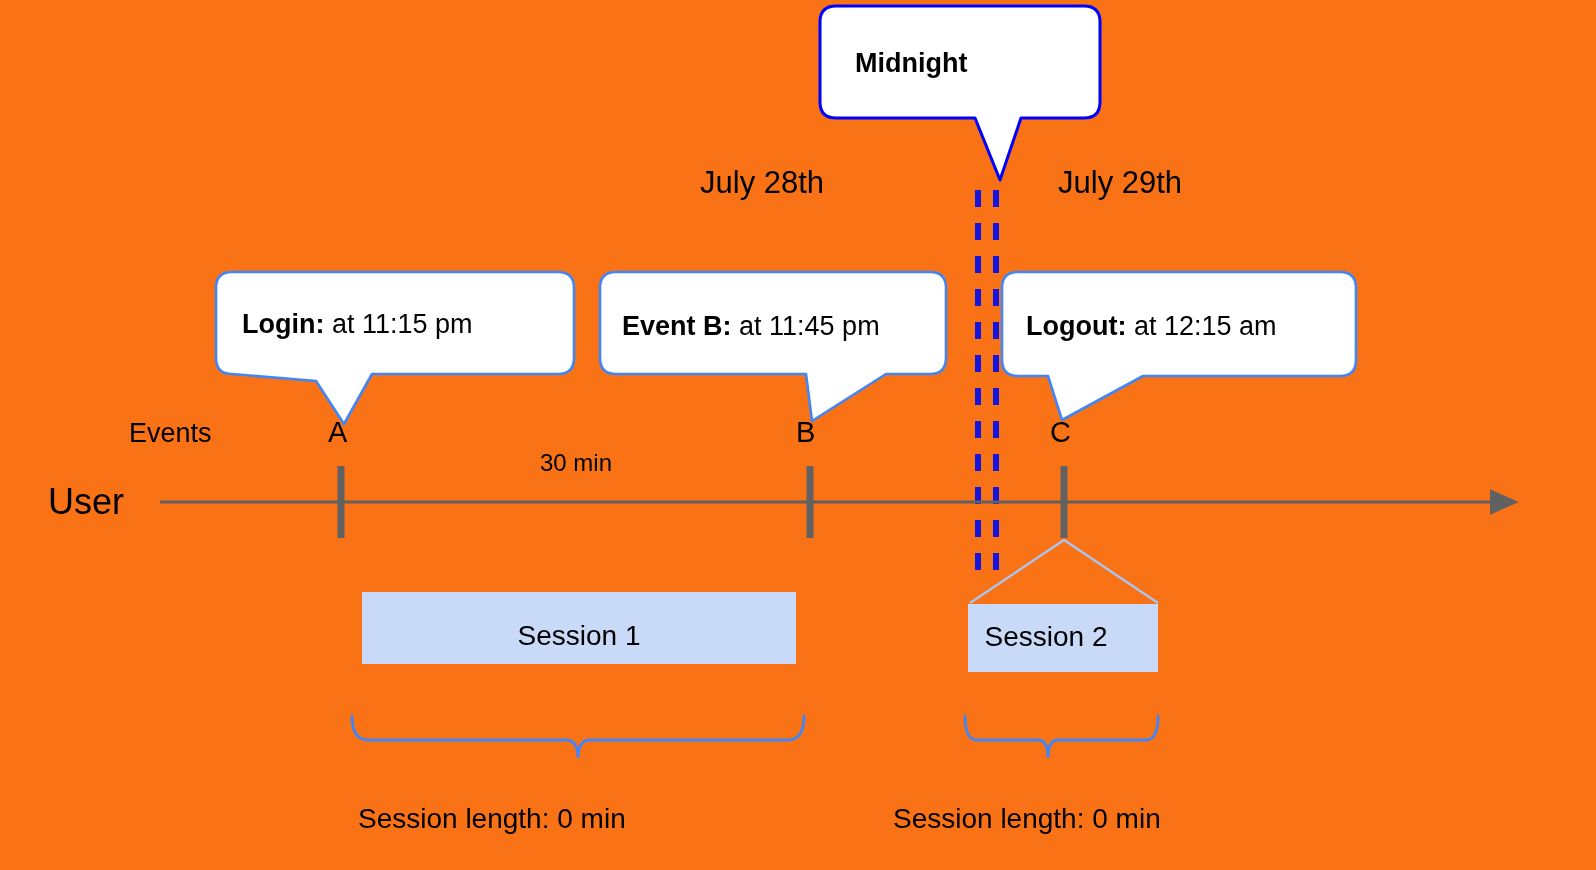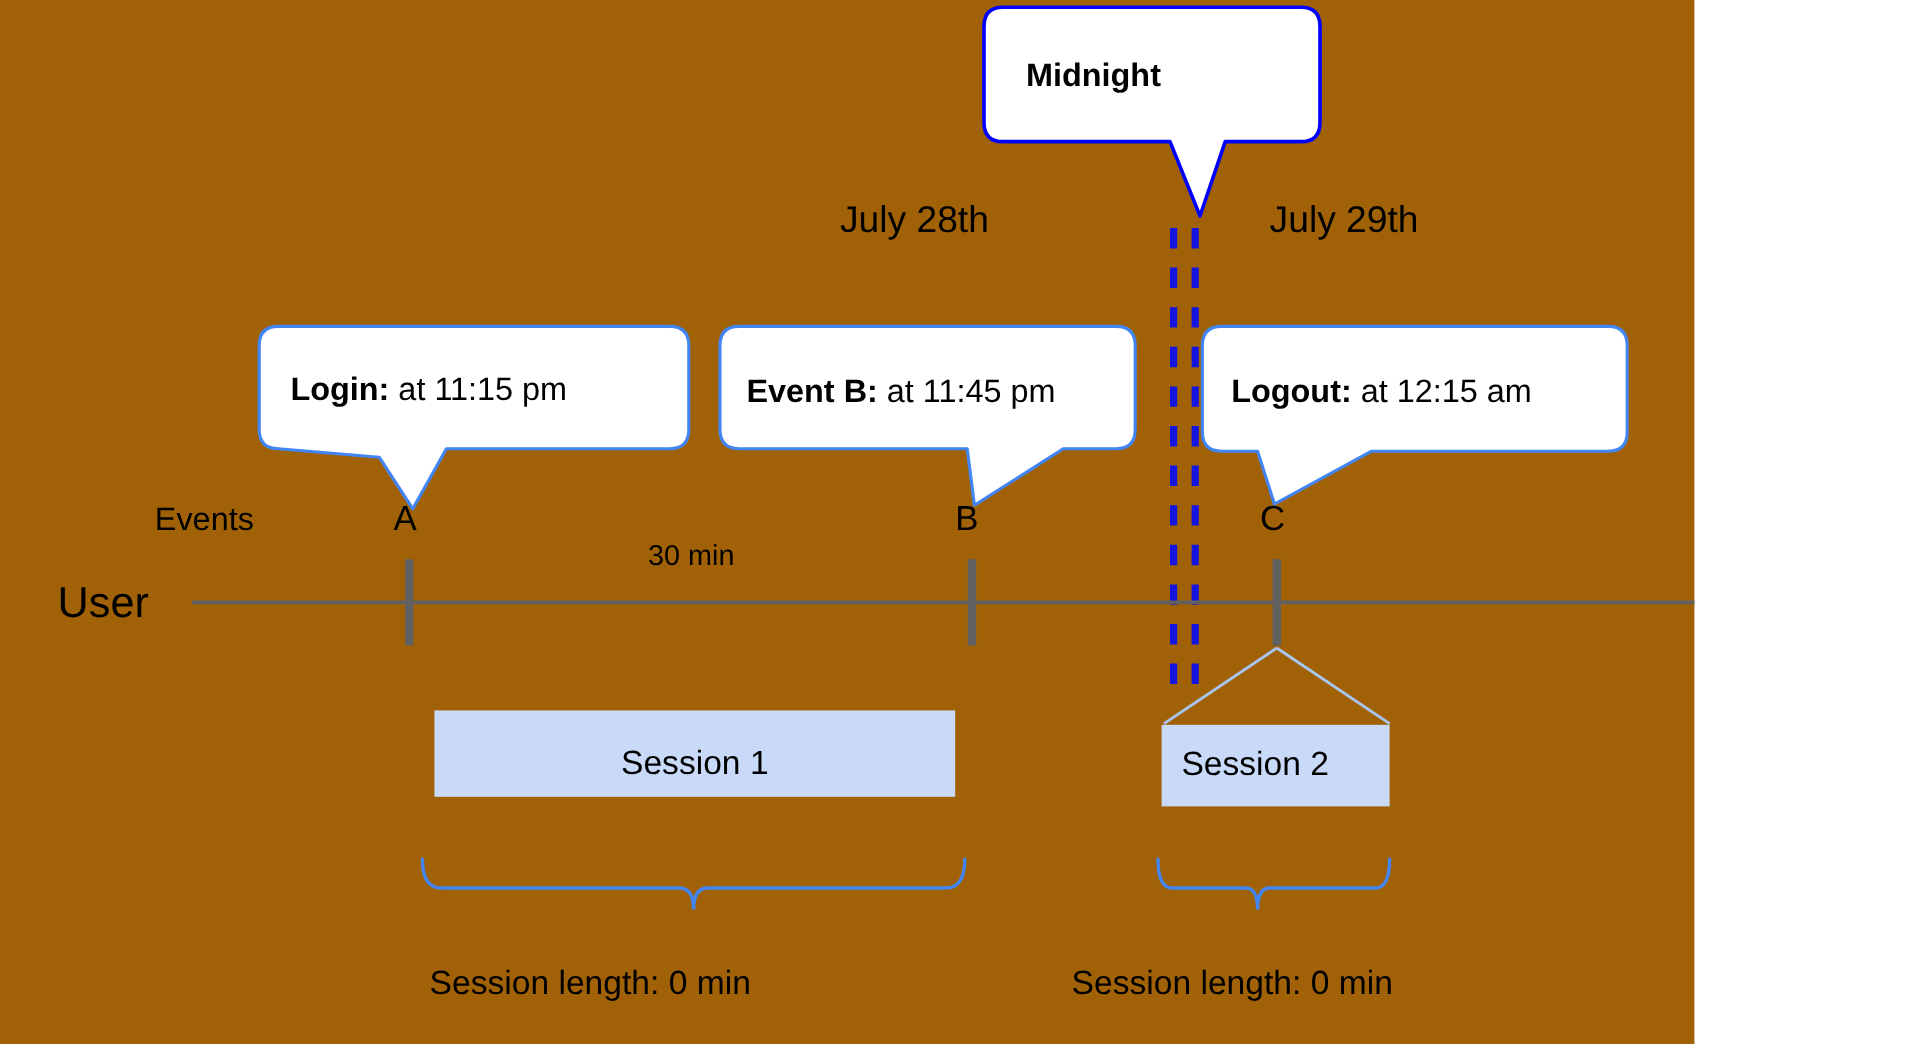--- a/index.html
+++ b/index.html
@@ -6,23 +6,23 @@
     margin: 0;
     padding: 0;
     background: #ffffff;
   }
   body {
     font-family: "Liberation Sans", sans-serif;
     color: #000000;
   }
   #canvas {
     position: relative;
-    width: 1412px;
+    width: 1596px;
     height: 870px;
-    background: #a16207;
+    background: #f97316;
     overflow: hidden;
   }
   #diagram-svg {
     position: absolute;
     left: 0;
     top: 0;
     width: 1596px;
     height: 870px;
   }
   .svg-text {

